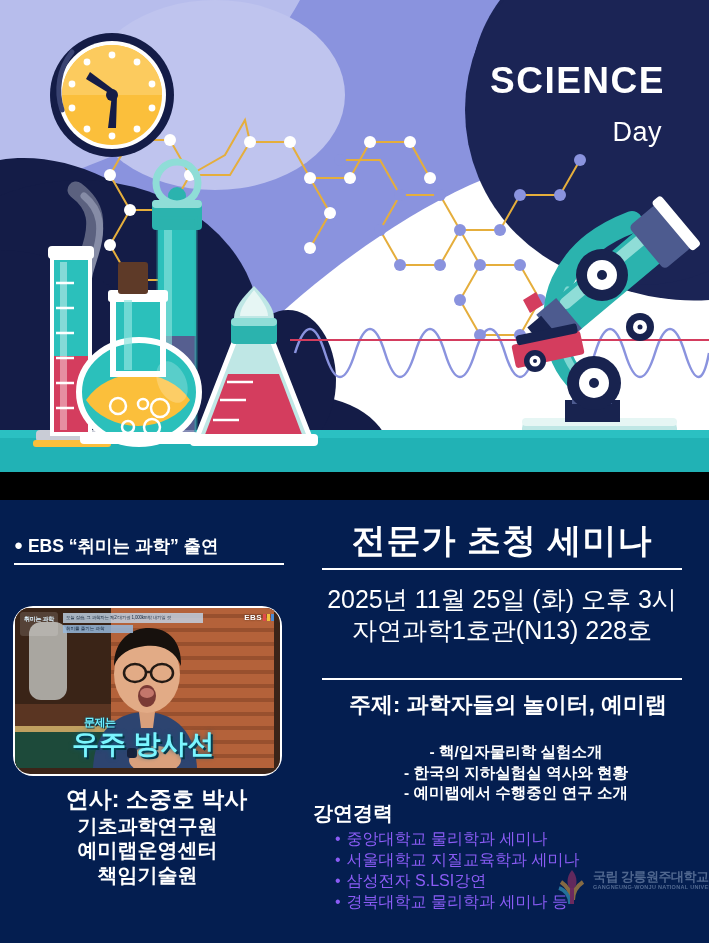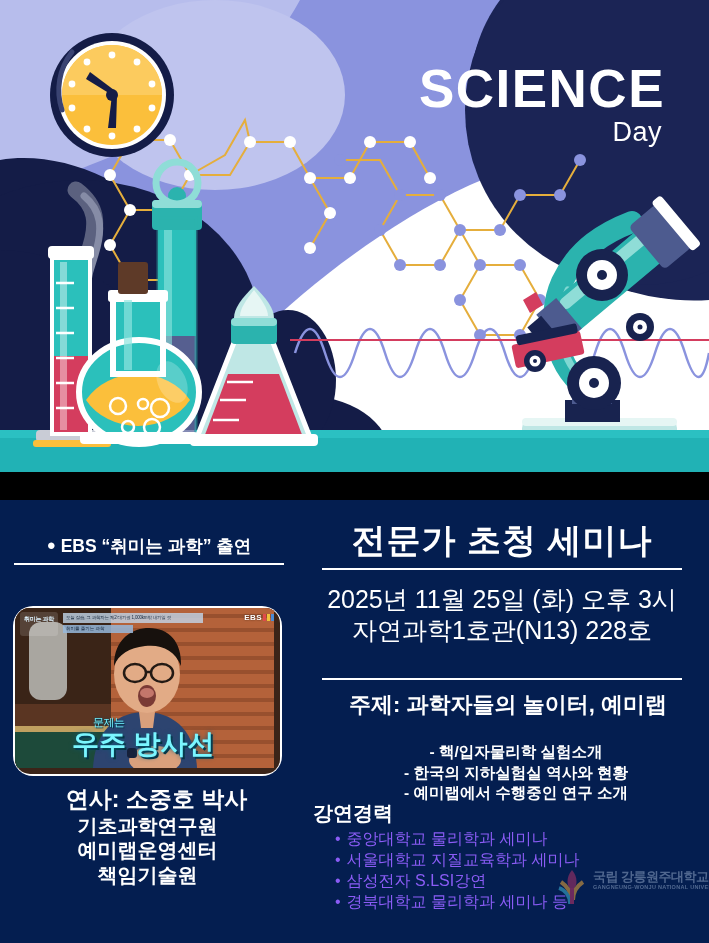--- a/index.html
+++ b/index.html
@@ -19,21 +19,21 @@
     width:709px; height:472px;
     overflow:hidden;
     background:#8A93DE;
   }
   #illo-svg { position:absolute; left:0; top:0; }
 
   .sci-title {
     position:absolute;
     right:44px; top:62px;
     color:#FFFFFF;
-    font-size:53px;
+    font-size:37px;
     font-weight:bold;
     letter-spacing:1.5px;
     line-height:1;
     text-align:right;
     font-family:"Liberation Sans", sans-serif;
   }
   .sci-sub {
     position:absolute;
     right:47px; top:119px;
     color:#FFFFFF;
@@ -60,21 +60,20 @@
 
   
   #left-col {
     position:absolute; left:0; top:0;
     width:295px; height:443px;
   }
   .ebs-head {
     position:absolute;
     left:14px; top:34px;
     width:270px;
-    text-align:center;
     color:#FFFFFF;
     font-size:17.5px;
     font-weight:bold;
     white-space:nowrap;
     padding-bottom:5px;
     border-bottom:2px solid #FFFFFF;
   }
   .ebs-head .dot { font-size:15px; vertical-align:2px; }
 
   
@@ -133,23 +132,23 @@
   .ovl-ebs {
     position:absolute; right:6px; top:5px;
     color:#ffffff;
     font-size:8px;
     font-weight:bold;
     letter-spacing:0.4px;
     text-shadow:0 0 2px rgba(0,0,0,.6);
   }
   .ovl-ebs i { display:inline-block; width:3px; height:7px; margin-left:1px; vertical-align:-1px; }
   .ovl-cap-small {
-    position:absolute; left:78px; top:107px;
+    position:absolute; left:69px; top:107px;
     color:#6ff0ff;
-    font-size:11px; font-weight:normal;
+    font-size:11px; font-weight:bold;
     text-shadow:0 0 3px #0b4a63, 1px 1px 0 #073444;
     letter-spacing:-0.5px;
   }
   .ovl-cap-big {
     position:absolute; left:57px; top:118px;
     color:#7af6ff;
     font-size:27px; font-weight:bold;
     text-shadow:0 0 5px #0a5a78, 2px 2px 0 #06313f;
     letter-spacing:0px;
     white-space:nowrap;

